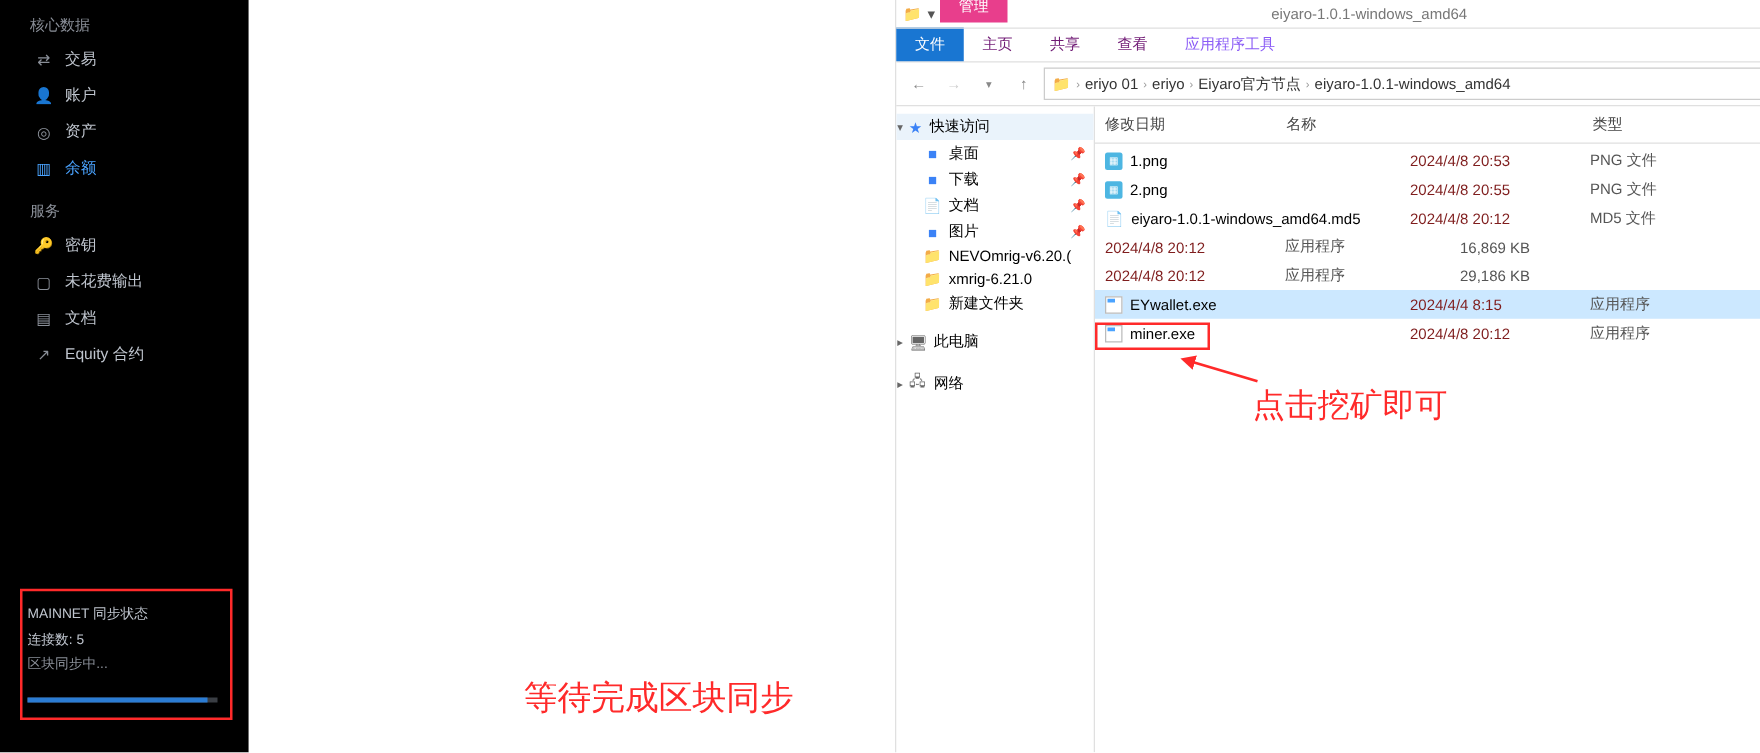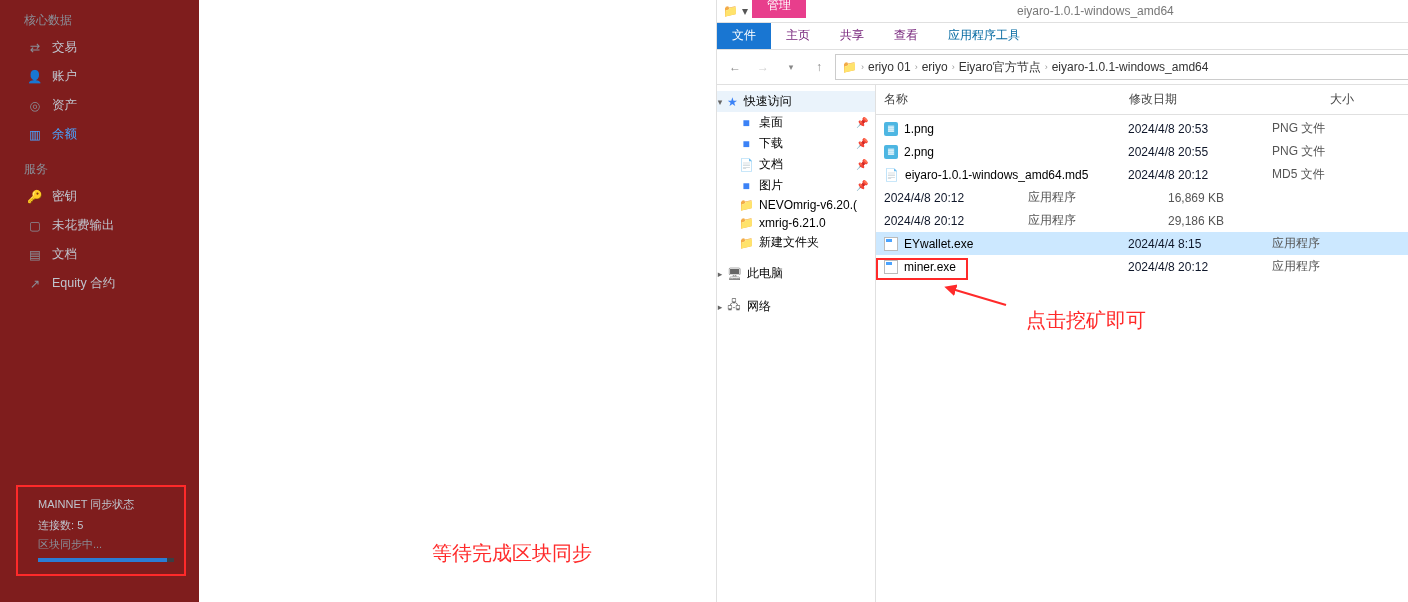--- a/index.html
+++ b/index.html
@@ -1,37 +1,37 @@
 <!DOCTYPE html>
 <html><head>
 <meta charset="utf-8">
 <style>
 html,body{margin:0;padding:0;width:1408px;height:602px;font-family:"Segoe UI","Microsoft YaHei",sans-serif;font-size:12px;overflow:hidden;background:#fff}
 .root{display:flex;width:100%;height:100%}
-.sidebar{width:199px;height:100%;background:#7f1d1d;color:#bfc5ce;display:flex;flex-direction:column;position:relative}
+.sidebar{width:199px;height:100%;background:#000000;color:#bfc5ce;display:flex;flex-direction:column;position:relative}
 .sb-section-title{color:#8a8f98;padding:12px 0 4px 24px;font-size:12px}
 .sb-item{display:flex;align-items:center;padding:6px 0 6px 28px;gap:10px;cursor:pointer;font-size:12.5px}
 .sb-item .icon{width:14px;display:inline-flex;justify-content:center;color:#8a8f98}
 .sb-item.active{color:#4aa3ff}
 .sb-item.active .icon{color:#4aa3ff}
-.status-box{position:absolute;bottom:26px;left:16px;width:170px;border:2px solid #ff2a2a;padding:10px 10px 12px 20px;box-sizing:border-box}
+.status-box{position:absolute;bottom:26px;left:16px;width:170px;border:2px solid #ff2a2a;padding:10px 10px 12px 4px;box-sizing:border-box}
 .status-title{color:#bfc5ce;font-size:11px;margin-bottom:6px}
 .status-line{color:#bfc5ce;font-size:11px;margin-bottom:4px}
-.status-sync{color:#8a8f98;font-size:11px;margin-bottom:6px}
+.status-sync{color:#8a8f98;font-size:11px;margin-bottom:20px}
 .progress{width:100%;height:4px;background:#3a3e44;position:relative}
 .progress-fill{position:absolute;left:0;top:0;height:100%;width:95%;background:#2b7cd3}
 .right-pane{flex:1;position:relative;background:#fff}
-.annotation-wait{position:absolute;left:233px;top:540px;color:#ff2a2a;font-size:20px;font-weight:500}
+.annotation-wait{position:absolute;left:220px;top:540px;color:#ff2a2a;font-size:27px;font-weight:500}
 .explorer{position:absolute;left:517px;top:0;width:770px;height:100%;background:#fff;border-left:1px solid #e0e0e0;display:flex;flex-direction:column}
 .tabbar{display:flex;align-items:flex-end;background:#fff;height:26px;border-bottom:1px solid #e0e0e0}
 .tab{padding:4px 14px;font-size:12px;border:1px solid transparent;cursor:pointer}
 .tab.file{background:#1976d2;color:#fff}
 .tab.manage{background:#e83e8c;color:#fff;position:relative;top:-6px;height:16px;line-height:16px}
 .tab.plain{color:#701a75}
-.tab.apptools{color:#0369a1}
+.tab.apptools{color:#8b5cf6}
 .ribbon-row{display:flex;align-items:center;height:22px;padding:0 6px;gap:4px;border-bottom:1px solid #e0e0e0;position:relative}
 .titlebar-text{position:absolute;left:300px;color:#777;font-size:12px}
 .navbar{display:flex;align-items:center;height:34px;border-bottom:1px solid #e0e0e0;padding:0 6px;gap:4px}
 .navbtn{width:24px;height:24px;display:flex;align-items:center;justify-content:center;color:#888;cursor:pointer}
 .bc{flex:1;display:flex;align-items:center;height:24px;border:1px solid #ccc;padding:0 6px;gap:2px;font-size:12px;color:#333}
 .bc .folder-ico{color:#f0b429}
 .bc .chev{color:#999;padding:0 2px;font-size:9px}
 .content{flex:1;display:flex;overflow:hidden}
 .navpane{width:158px;border-right:1px solid #e0e0e0;padding-top:6px;overflow-y:auto}
 .np-item{display:flex;align-items:center;padding:2px 6px 2px 22px;gap:6px;font-size:12px;cursor:pointer;position:relative}
@@ -46,28 +46,28 @@
 .fhcol{padding:6px 8px;border-right:1px solid transparent}
 .fhcol.name{width:228px}
 .fhcol.date{width:128px}
 .fhcol.type{width:100px}
 .fhcol.size{width:80px;text-align:right}
 .filelist{flex:1;padding-top:2px}
 .frow{display:flex;align-items:center;font-size:12px;padding:1px 0;cursor:pointer;position:relative}
 .frow.selected{background:#cce8ff}
 .frow .cell{padding:2px 8px}
 .frow .cell.name{width:228px;display:flex;align-items:center;gap:6px}
-.frow .cell.date{width:128px;color:#0f172a}
+.frow .cell.date{width:128px;color:#7f1d1d}
 .frow .cell.type{width:100px;color:#555}
 .frow .cell.size{width:80px;text-align:right;color:#555}
 .redbox{position:absolute;border:2px solid #ff2a2a;pointer-events:none}
 .redbox.miner{left:0;top:143px;width:88px;height:18px}
 .arrow{position:absolute;left:72px;top:172px;width:60px;height:20px}
 .arrow svg{overflow:visible}
-.annotation-click{position:absolute;left:150px;top:192px;color:#ff2a2a;font-size:20px;font-weight:500}
+.annotation-click{position:absolute;left:126px;top:192px;color:#ff2a2a;font-size:26px;font-weight:500}
 .ico-png{background:#4db6e2;color:#fff;border-radius:2px;font-size:8px;width:14px;height:14px;display:flex;align-items:center;justify-content:center}
 .ico-file{color:#888}
 .ico-exe{background:#fff;border:1px solid #bbb;width:12px;height:12px}
 .ico-exe::after{content:"";display:block;width:6px;height:3px;background:#4aa3ff;margin:1px}
 </style>
 </head>
 <body>
 
 <div class="root">
   <div class="sidebar">
@@ -203,22 +203,23 @@
               <span>此电脑</span>
             </div>
           <div class="np-item header" style="margin-top:10px;background:transparent">
               <span class="chevron">▸</span>
               <span class="ico gray">🖧</span>
               <span>网络</span>
             </div>
         </div>
         <div class="filepane">
           <div class="fileheader">
+            <div class="fhcol date">修改日期</div>
             <div class="fhcol name">名称</div>
-            <div class="fhcol date">修改日期</div>
+            <div class="fhcol type">类型</div>
             <div class="fhcol size">大小</div>
           </div>
           <div class="filelist" id="filelist" style="position:relative">
             <div class="redbox miner"></div>
             <div class="arrow">
               <svg width="60" height="20">
                   <defs>
                     <marker id="ah" markerWidth="8" markerHeight="8" refX="2" refY="3" orient="auto">
                       <path d="M0,0 L6,3 L0,6 Z" fill="#ff2a2a"></path>
                     </marker>

